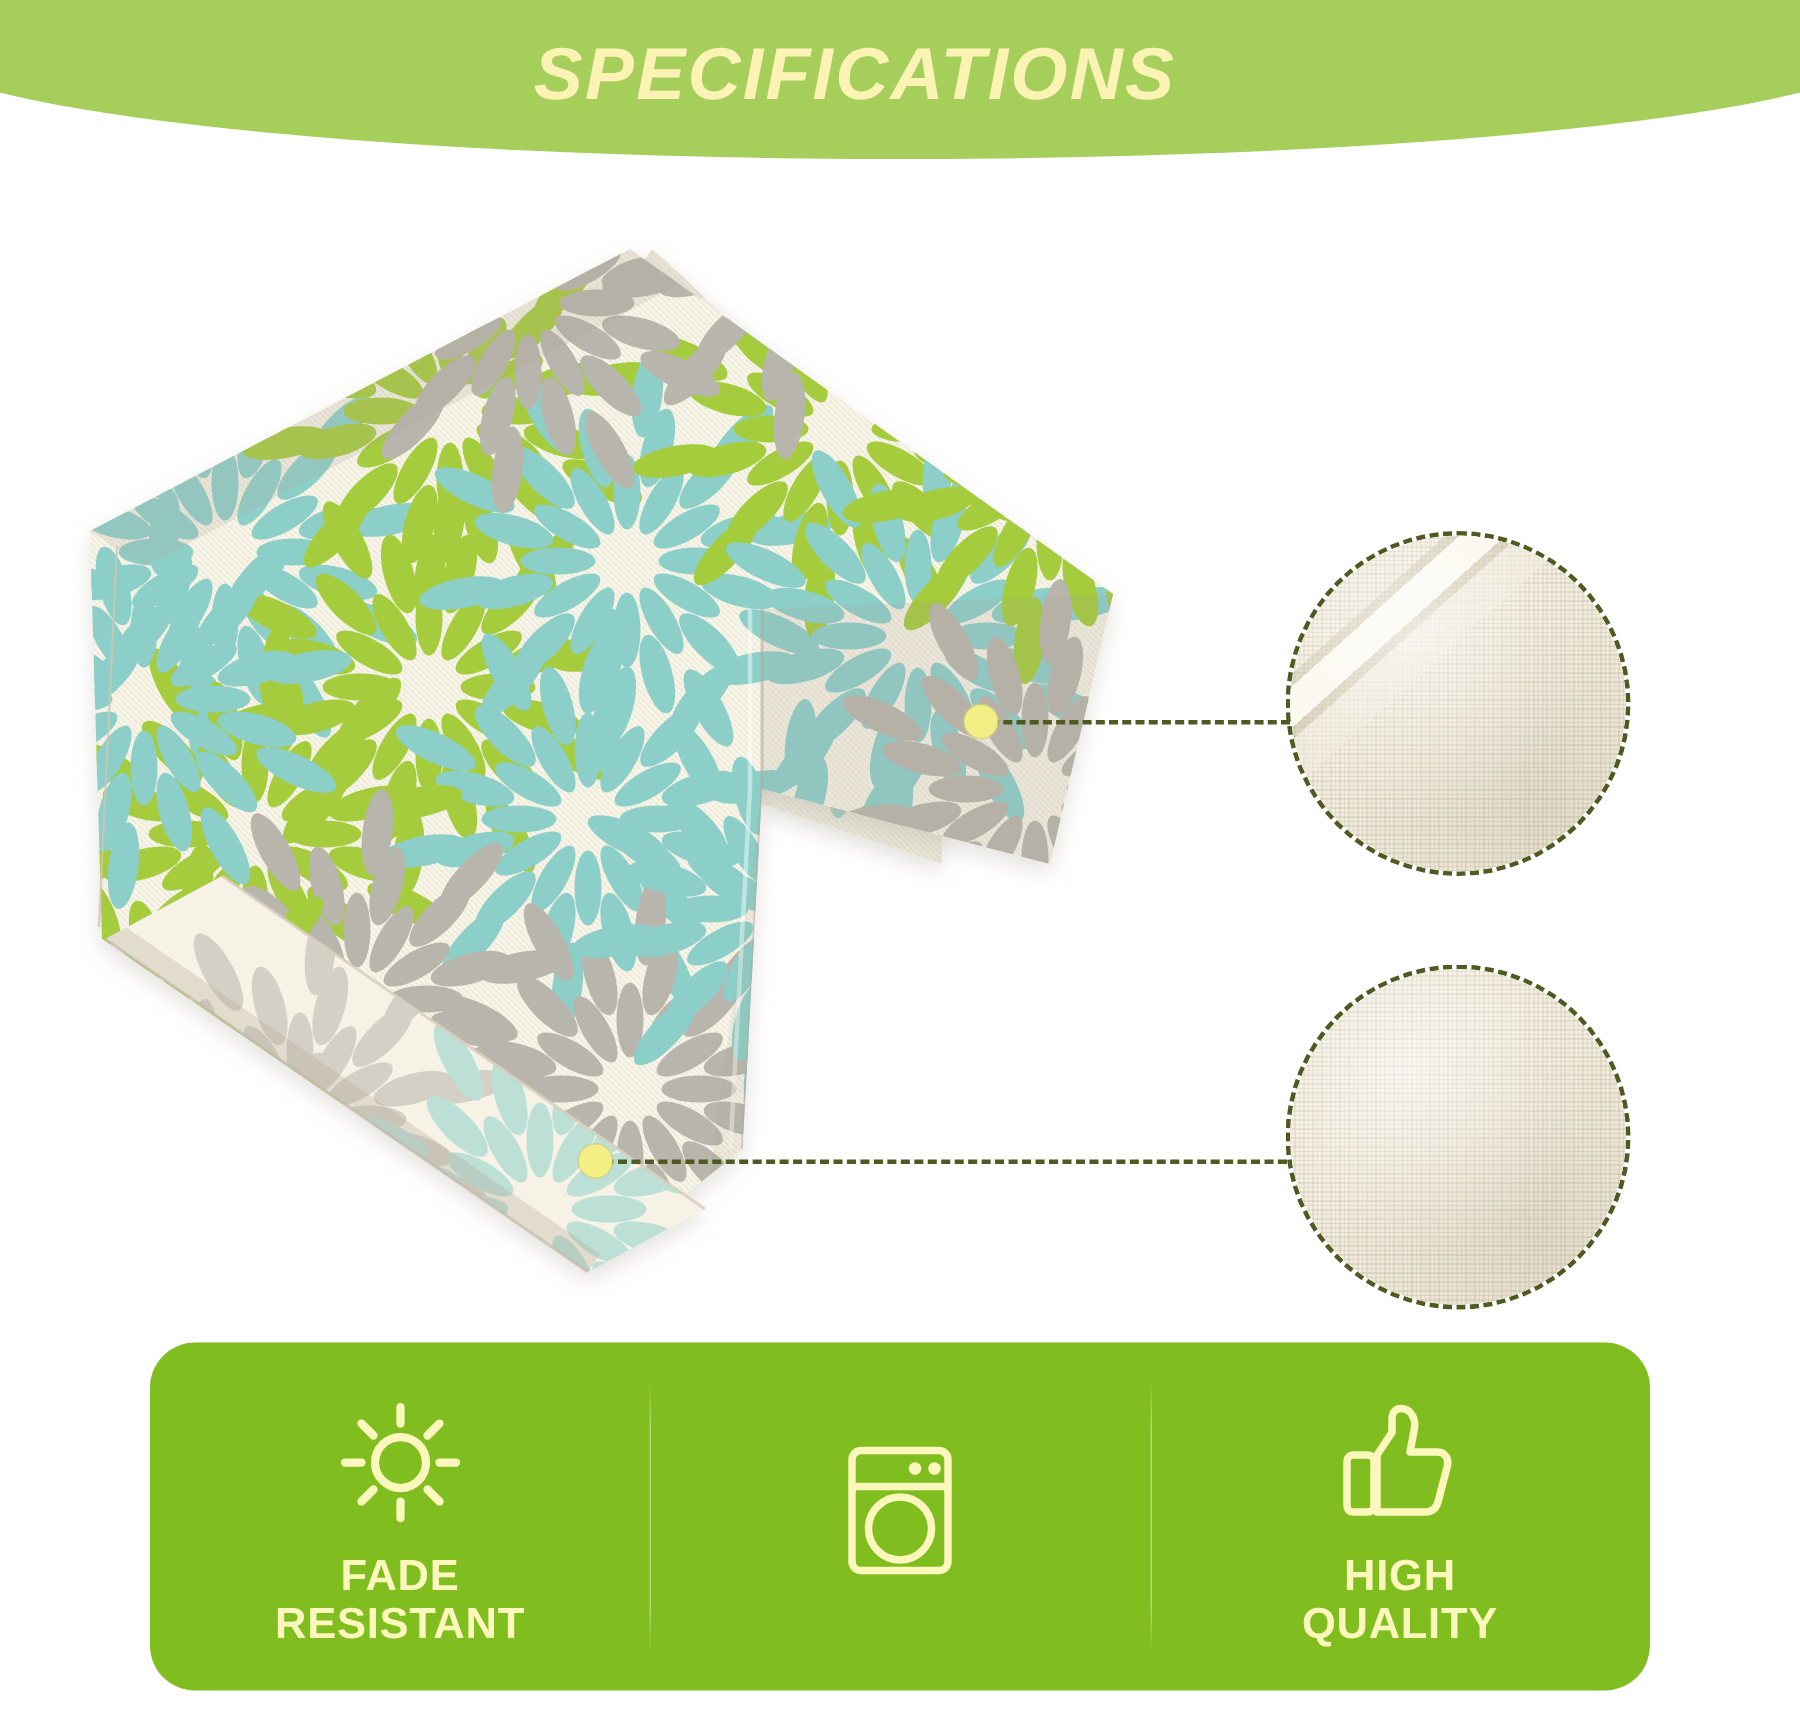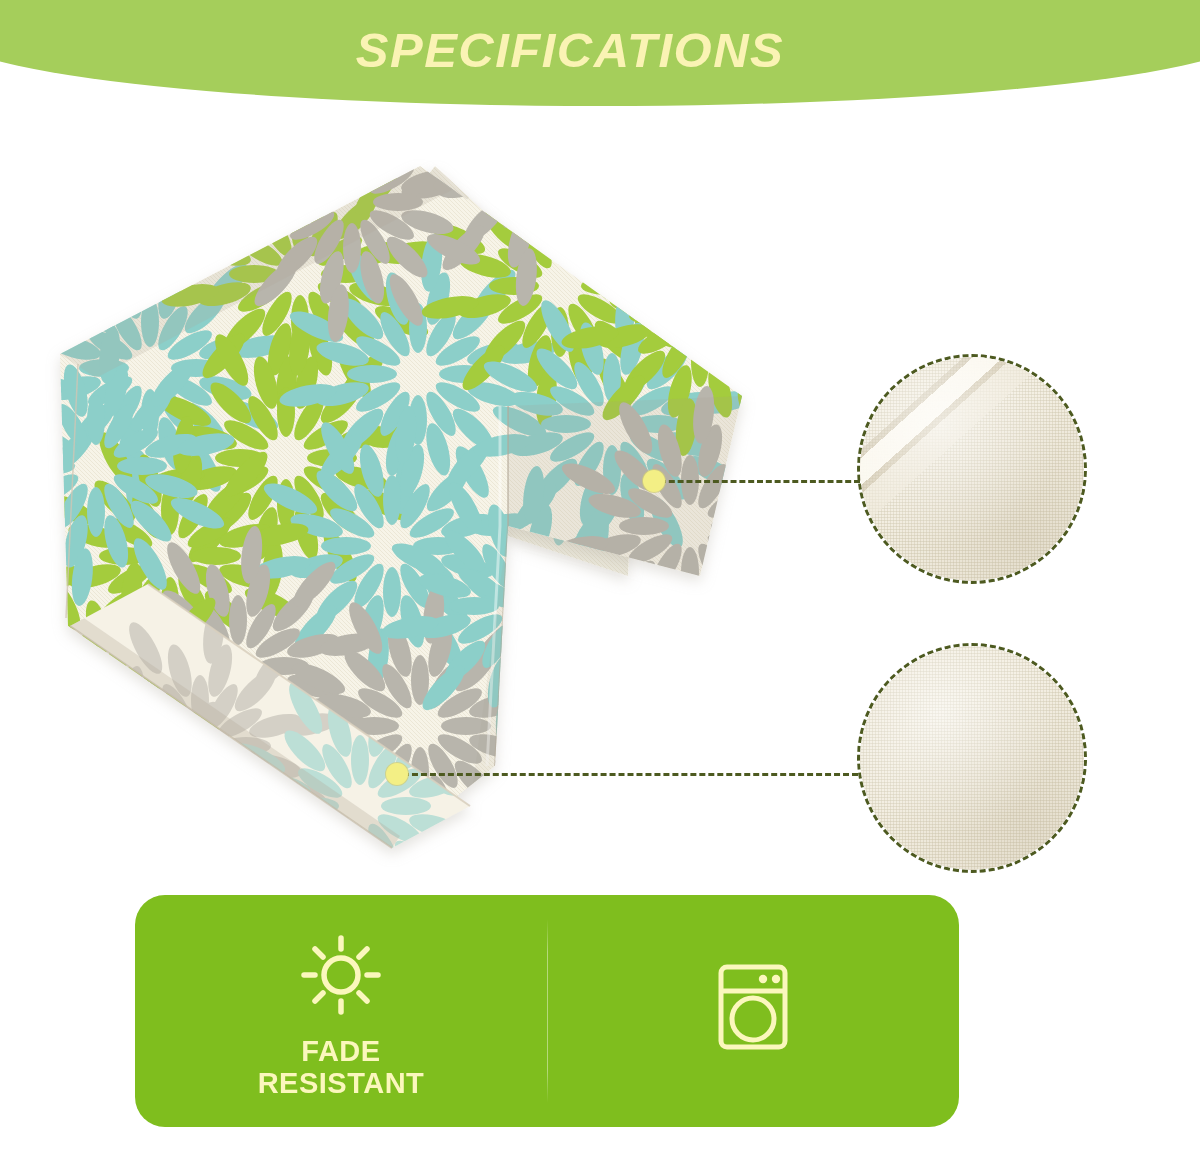--- a/index.html
+++ b/index.html
@@ -87,23 +87,23 @@
 
   .leader-line{
     position:absolute;height:0;
     border-top:3px dashed #4d5a20;
   }
   #leader-line-hem{left:660px;top:374px;width:200px;}
   #leader-line-weave{left:403px;top:667px;width:455px;}
 
   
   #feature-panel{
-    position:absolute;left:100px;top:895px;width:824px;height:232px;
+    position:absolute;left:100px;top:895px;width:1000px;height:232px;
     background:#7fbe1e;border-radius:30px;
-    display:flex;align-items:stretch;margin-left:35px;
+    display:flex;align-items:stretch;
   }
   .feature-item{
     flex:1 1 0;position:relative;
     display:flex;flex-direction:column;align-items:center;justify-content:center;
     padding-top:6px;
   }
   .feature-item + .feature-item::before{
     content:"";position:absolute;left:0;top:24px;bottom:24px;width:1px;
     background:linear-gradient(to bottom, rgba(255,255,255,0), rgba(255,255,255,.42) 18%, rgba(255,255,255,.42) 82%, rgba(255,255,255,0));
   }
@@ -314,14 +314,29 @@
           <circle cx="40" cy="58" r="21"></circle>
         </g>
         <circle cx="50" cy="18" r="4.2" fill="#fbf7bd"></circle>
         <circle cx="63" cy="18" r="4.2" fill="#fbf7bd"></circle>
       </svg>
     </div>
     <div class="feature-label">
     </div>
   </div>
 
+  <div class="feature-item">
+    <div class="feature-icon">
+      <svg width="90" height="90" viewBox="0 0 90 90">
+        <g stroke="#fbf7bd" stroke-width="5" fill="none" stroke-linejoin="round" stroke-linecap="round">
+          <path d="M30 40 L30 78 L62 78 C67 78 70 75 71 70 L77 47 C78 42 75 38 70 38 L52 38 L55 22
+                   C56 15 52 9 46 9 C42 9 40 12 40 16 L40 25 L30 40 Z"></path>
+          <rect x="10" y="40" width="18" height="38" rx="4"></rect>
+        </g>
+      </svg>
+    </div>
+    <div class="feature-label">
+      <div>HIGH</div>
+      <div>QUALITY</div>
+    </div>
+  </div>
 
 </div>
 
 </body></html>

